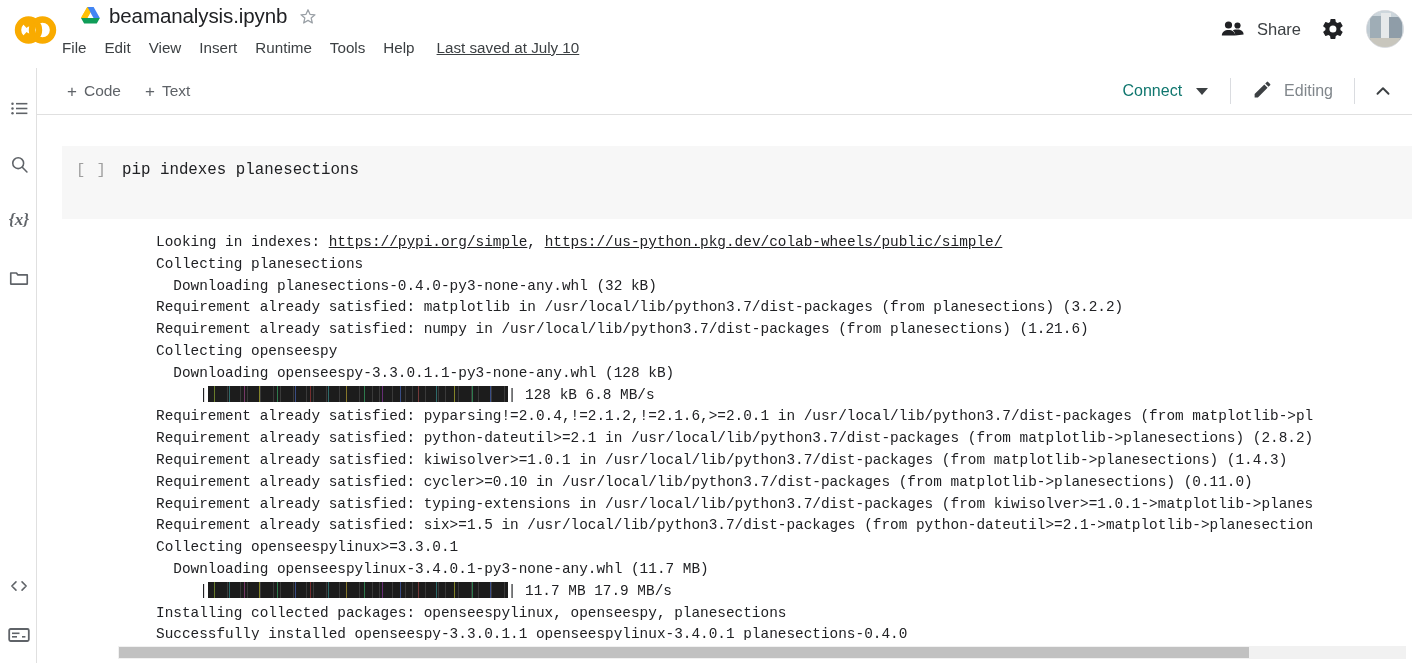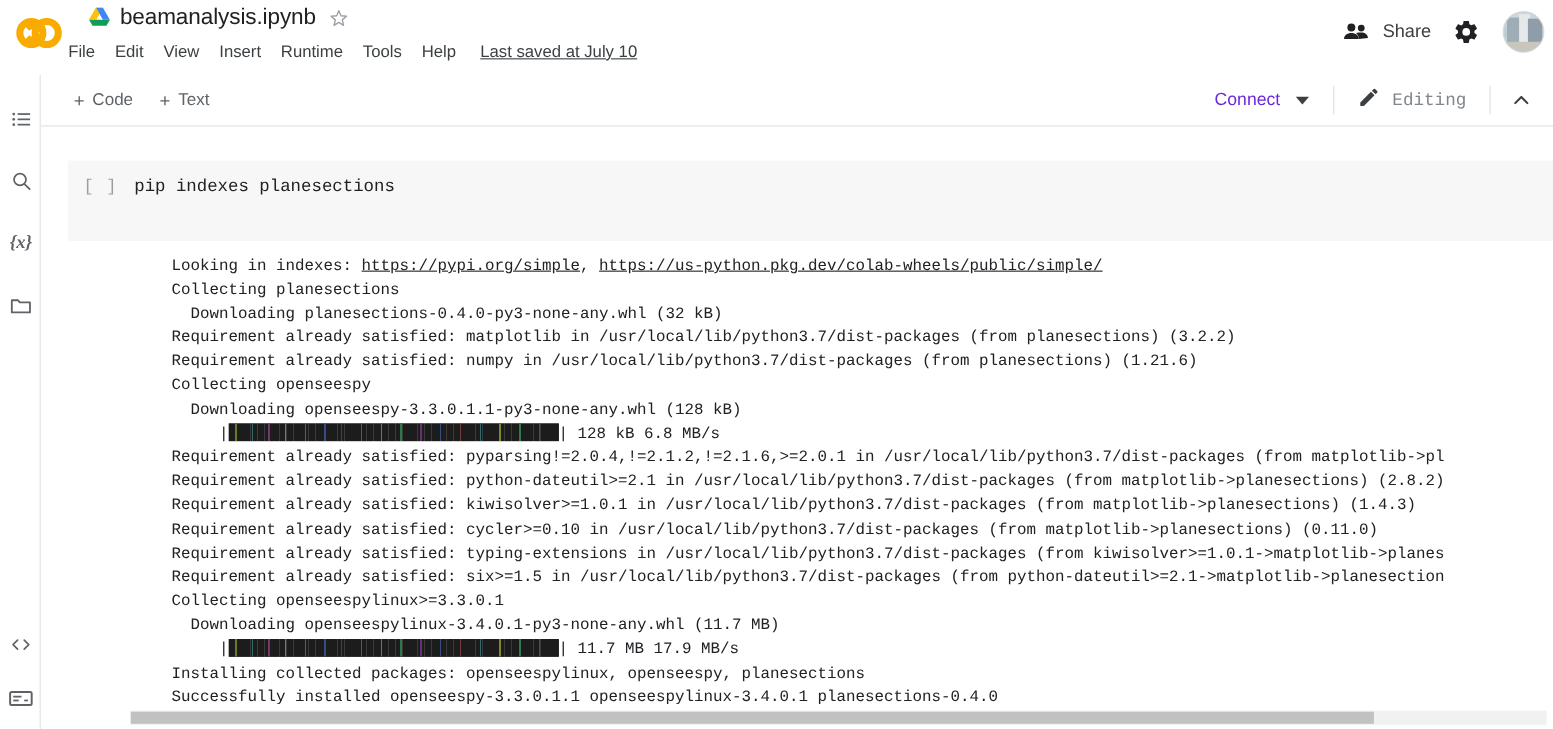--- a/index.html
+++ b/index.html
@@ -165,42 +165,41 @@
   }
   .connect-btn {
     display: flex;
     align-items: center;
     cursor: pointer;
     padding: 5px 9px;
     border-radius: 4px;
   }
   .connect-btn .ctext {
     font-size: 16px;
-    color: #6d28d9;
+    color: #0f766e;
     white-space: nowrap;
   }
   .caret-down {
     width: 0; height: 0;
     border-left: 6px solid transparent;
     border-right: 6px solid transparent;
     border-top: 7px solid #3c4043;
     margin-left: 14px;
   }
   .tb-sep {
     width: 1px; height: 26px;
     background: #dadce0;
     margin: 0 13px;
   }
   .editing-btn {
     display: flex;
     align-items: center;
     cursor: pointer;
     padding: 5px 8px;
     border-radius: 4px;
-    font-family: Liberation Mono, monospace;
   }
   .editing-btn .etext {
     font-size: 16px;
     color: #80868b;
     margin-left: 11px;
     white-space: nowrap;
   }
   .chev-up {
     width: 22px; height: 22px;
     cursor: pointer;

